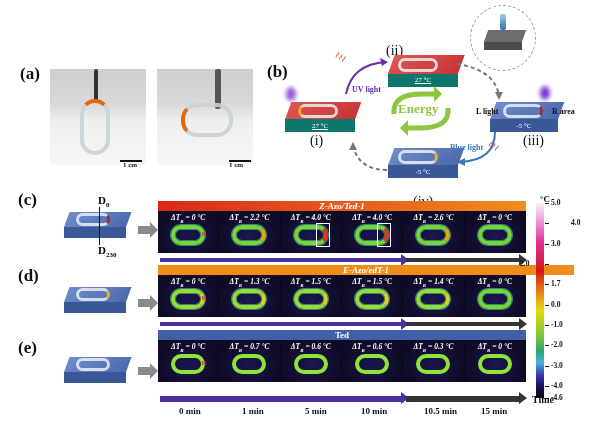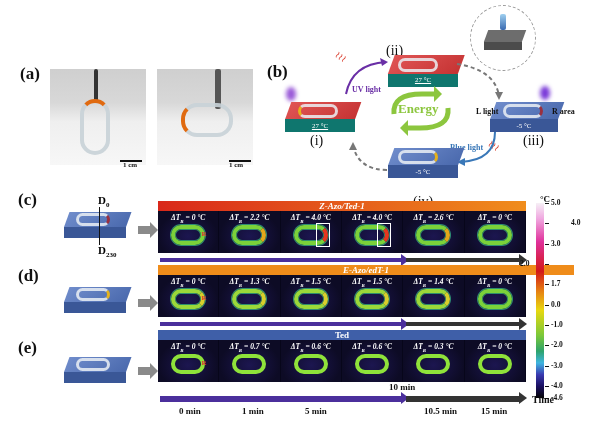--- a/index.html
+++ b/index.html
@@ -253,21 +253,21 @@
       <span class="dt">ΔT<sub style="font-size: 5px;">R</sub> = 0 °C</span>
       <div class="oval"></div>
     </div>
 </div>
 <div class="arrow-bar arrow-purple" style="left:160px;top:396px;width:242px;height:6px;"></div>
 <div class="arrow-bar arrow-dark" style="left:406px;top:396px;width:114px;height:6px;"></div>
 
 <div class="time-label" style="left:179px;top:406px;">0 min</div>
 <div class="time-label" style="left:242px;top:406px;">1 min</div>
 <div class="time-label" style="left:305px;top:406px;">5 min</div>
-<div class="time-label" style="left:361px;top:382px;margin-left:28px;">10 min</div>
+<div class="time-label" style="left:361px;top:406px;">10 min</div>
 <div class="time-label" style="left:424px;top:406px;">10.5 min</div>
 <div class="time-label" style="left:481px;top:406px;">15 min</div>
 <div class="time-label" style="left:532px;top:394px;font-size:10px;">Time</div>
 
 <div class="cb-tick" style="left:540px;top:194px;font-size:9px;">°C</div>
 <div class="colorbar"></div>
 <div id="cb-ticks">
     <div style="position: absolute; left: 545px; width: 4px; height: 1px; background: rgb(17, 17, 17); top: 203px;"></div>
     <div class="cb-tick" style="left: 551px; top: 198px;">5.0</div>
     <div style="position: absolute; left: 545px; width: 4px; height: 1px; background: rgb(17, 17, 17); top: 223.312px;"></div>

